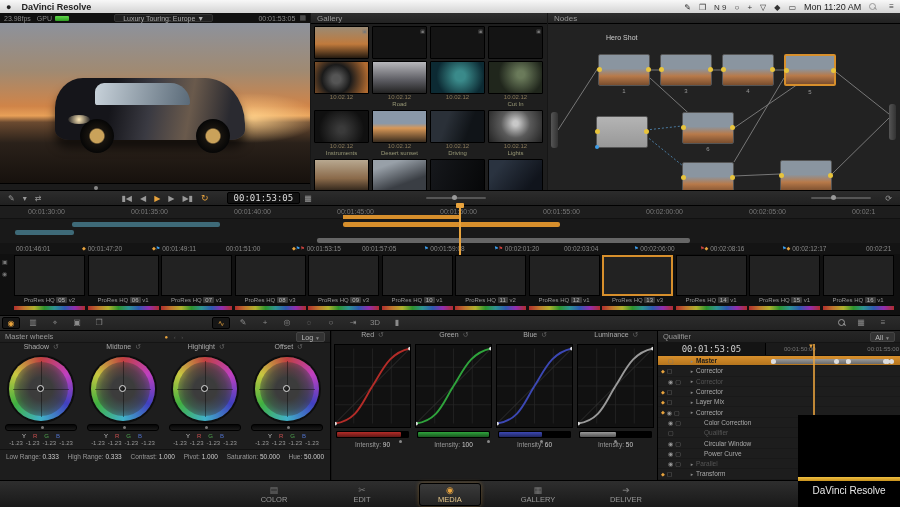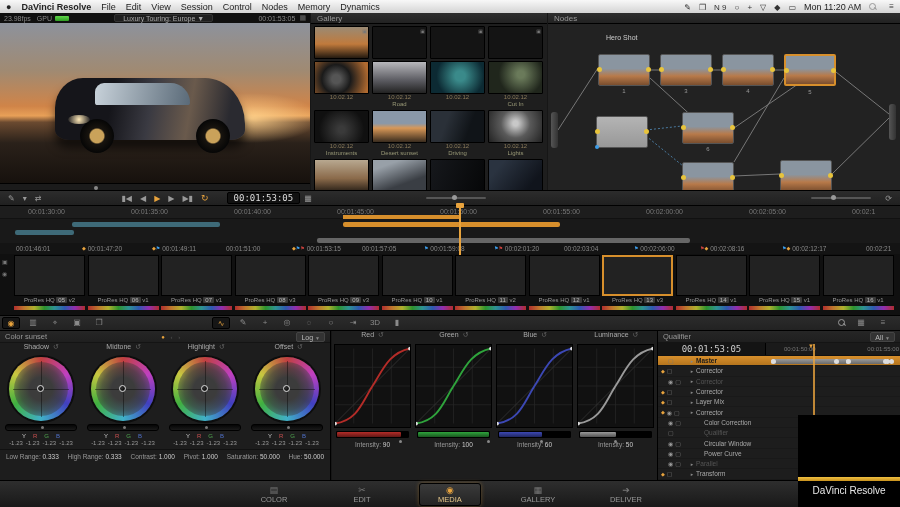--- a/index.html
+++ b/index.html
@@ -219,21 +219,20 @@
   #wm-lens .mm { position:absolute; left:0; right:0; top:20px; text-align:center; color:#fff;
     font-weight:bold; font-size:13px; font-style:italic; letter-spacing:1px; text-shadow:0 1px 2px #000; }
   #wm-text { position:absolute; left:0; right:0; top:70px; text-align:center; color:#e8e8e8; font-size:10px; }
 </style>
 </head>
 <body>
 
 <div id="menubar">
   <span class="mitem">●</span>
   <span class="mitem appname">DaVinci Resolve</span>
-  <span id="menu-items"><span class="mitem">File</span><span class="mitem">Edit</span><span class="mitem">View</span><span class="mitem">Session</span><span class="mitem">Control</span><span class="mitem">Nodes</span><span class="mitem">Memory</span><span class="mitem">Dynamics</span></span>
   <span class="spacer"></span>
   <span id="status-icons"><span class="sic">✎</span><span class="sic">❒</span><span class="sic">N 9</span><span class="sic">○</span><span class="sic">+</span><span class="sic">▽</span><span class="sic">◆</span><span class="sic">▭</span></span>
   <span class="clock">Mon 11:20 AM</span>
   <span class="sic mag"></span>
   <span class="sic">≡</span>
 </div>
 
 <div id="viewer" class="abs">
   <div id="viewer-bar">
     <span>23.98fps</span>
@@ -554,21 +553,21 @@
   <span style="flex:1"></span>
   <span class="mag"></span>
   <span id="ptb-right" style="display:flex;margin-right:6px">
       <span class="pic">▦</span>
       <span class="pic">≡</span>
     </span>
 </div>
 
 <div id="wheelspanel" class="lpanel">
   <div class="lp-hdr">
-    <span>Color sunset</span>
+    <span>Master wheels</span>
     <span class="dots"><span class="on">●</span> ‹ ›</span>
     <span class="ddl"><span>Log</span> <span class="car">▼</span></span>
   </div>
   <div class="colhdrs" id="wheel-colhdrs">
       <div class="ch"><span>Shadow</span><span class="rst">↺</span></div>
       <div class="ch"><span>Midtone</span><span class="rst">↺</span></div>
       <div class="ch"><span>Highlight</span><span class="rst">↺</span></div>
       <div class="ch"><span>Offset</span><span class="rst">↺</span></div>
     </div>
   <div class="wheelrow" id="wheel-row">

